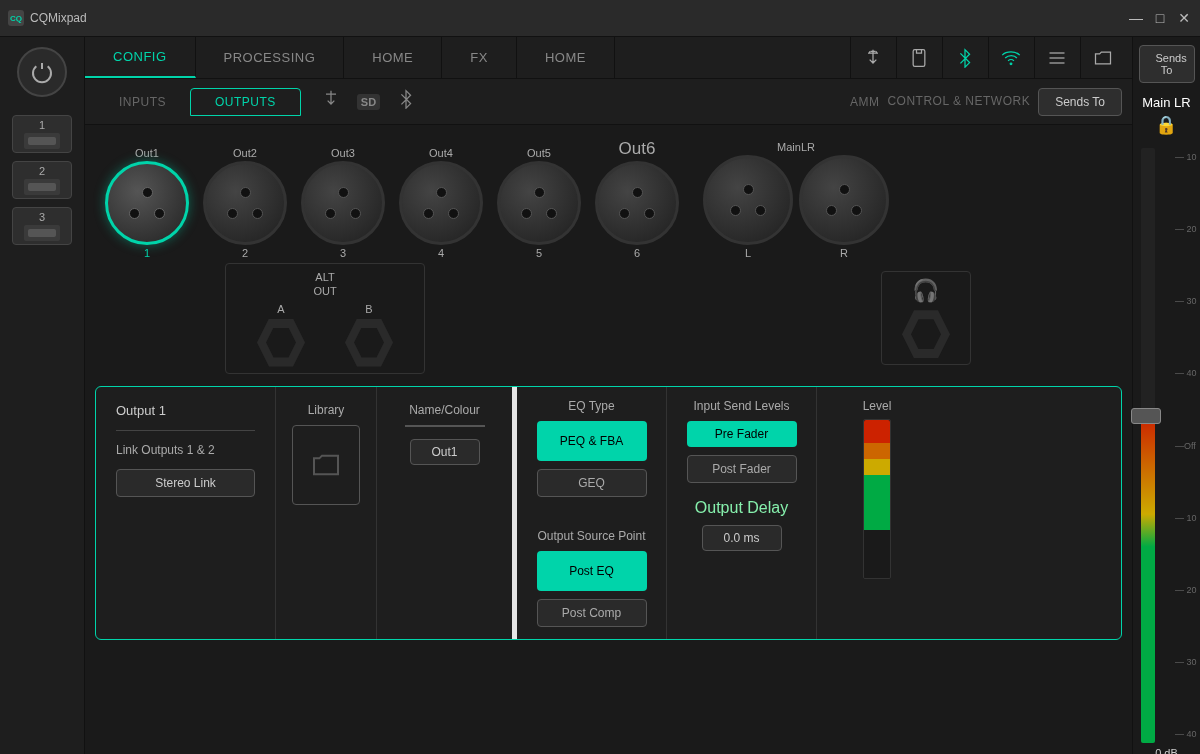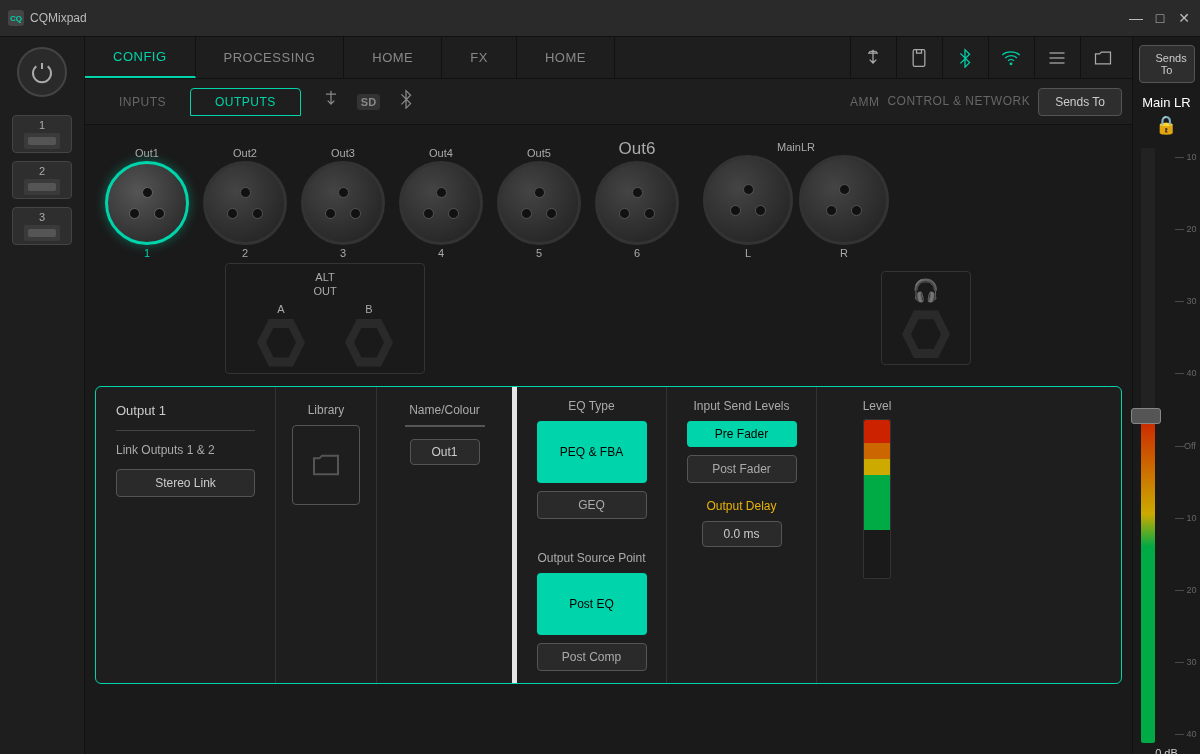--- a/index.html
+++ b/index.html
@@ -293,21 +293,21 @@
       display: flex;
       flex-direction: column;
       gap: 8px;
       align-items: center;
     }
     .eq-title { font-size: 12px; color: #aaa; }
     .eq-btn {
       background: #00d4aa;
       border: none;
       color: #000;
-      padding: 24px 16px;
+      padding: 13px 16px;
       font-size: 12px;
       border-radius: 4px;
       cursor: pointer;
       width: 110px;
       text-align: center;
     }
     .eq-btn-inactive {
       background: #2a2a2a;
       border: 1px solid #555;
       color: #aaa;
@@ -346,21 +346,21 @@
       background: #2a2a2a;
       border: 1px solid #555;
       color: #aaa;
       padding: 6px 16px;
       font-size: 12px;
       border-radius: 4px;
       cursor: pointer;
       width: 110px;
       text-align: center;
     }
-    .delay-title { font-size: 12px; color: #eab308; margin-top: 8px; }
+    .delay-title { font-size: 16px; color: #86efac; margin-top: 8px; }
     .delay-display {
       background: #2a2a2a;
       border: 1px solid #555;
       color: #ccc;
       padding: 5px 12px;
       font-size: 12px;
       border-radius: 4px;
       text-align: center;
       min-width: 80px;
     }

